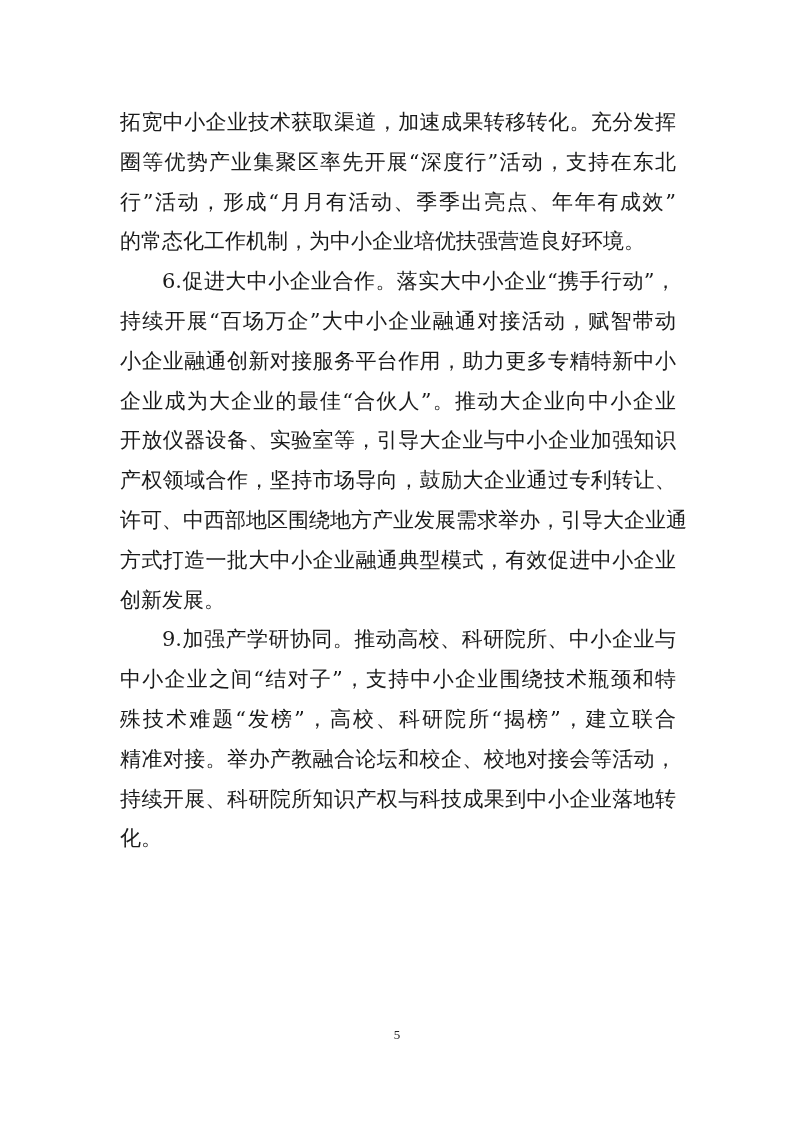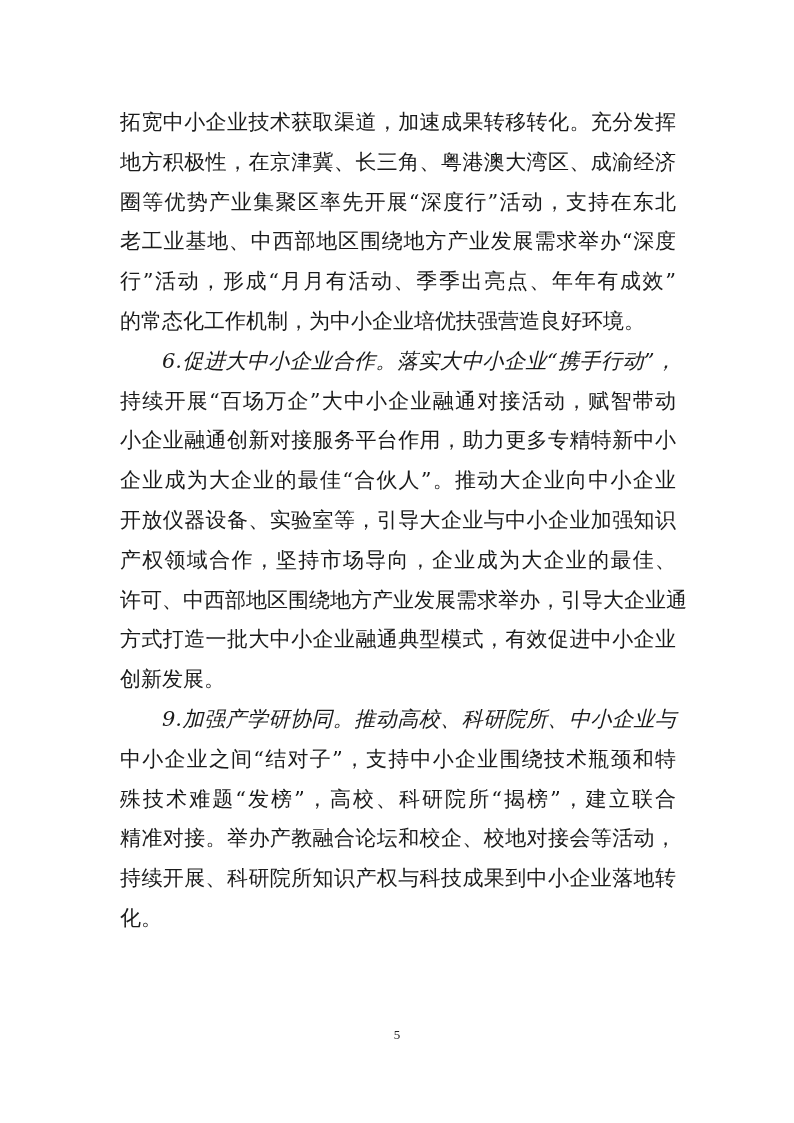--- a/index.html
+++ b/index.html
@@ -9,46 +9,44 @@
     position: absolute; left: 120px; top: 103px; width: 556px;
     font-family: "DejaVu Serif", "Liberation Serif", serif;
     font-size: 21px; color: #1a1a1a;
   }
   .line {
     display: block; height: 39.8px; line-height: 39.8px;
     white-space: nowrap; text-align: justify; text-align-last: justify;
     letter-spacing: 0px;
   }
   .line.last { text-align-last: left; }
-  .line.indent { padding-left: 42px; font-style: italic; }
+  .line.indent { padding-left: 42px; }
   .page-number {
     position: absolute; left: 0; width: 794px; top: 1027px; text-align: center;
     font-family: "Liberation Serif", serif; font-size: 13px; color: #222;
   }
 </style>
 </head>
 <body>
 
 <div class="page">
   <div class="content">
     <div>
       <span class="line">拓宽中小企业技术获取渠道，加速成果转移转化。充分发挥</span>
-      <span class="line">地方积极性，在京津冀、长三角、粤港澳大湾区、成渝经济</span>
       <span class="line">圈等优势产业集聚区率先开展“深度行”活动，支持在东北</span>
-      <span class="line">老工业基地、中西部地区围绕地方产业发展需求举办“深度</span>
       <span class="line">行”活动，形成“月月有活动、季季出亮点、年年有成效”</span>
       <span class="line last">的常态化工作机制，为中小企业培优扶强营造良好环境。</span>
     </div>
     <div>
       <span class="line indent">6.促进大中小企业合作。落实大中小企业“携手行动”，</span>
       <span class="line">持续开展“百场万企”大中小企业融通对接活动，赋智带动</span>
       <span class="line">小企业融通创新对接服务平台作用，助力更多专精特新中小</span>
       <span class="line">企业成为大企业的最佳“合伙人”。推动大企业向中小企业</span>
       <span class="line">开放仪器设备、实验室等，引导大企业与中小企业加强知识</span>
-      <span class="line">产权领域合作，坚持市场导向，企业成为大企业的最佳、</span>
+      <span class="line">产权领域合作，坚持市场导向，鼓励大企业通过专利转让、</span>
       <span class="line">许可、中西部地区围绕地方产业发展需求举办，引导大企业通</span>
       <span class="line">方式打造一批大中小企业融通典型模式，有效促进中小企业</span>
       <span class="line last">创新发展。</span>
     </div>
     <div>
       <span class="line indent">9.加强产学研协同。推动高校、科研院所、中小企业与</span>
       <span class="line">中小企业之间“结对子”，支持中小企业围绕技术瓶颈和特</span>
       <span class="line">殊技术难题“发榜”，高校、科研院所“揭榜”，建立联合</span>
       <span class="line">精准对接。举办产教融合论坛和校企、校地对接会等活动，</span>
       <span class="line">持续开展、科研院所知识产权与科技成果到中小企业落地转</span>

